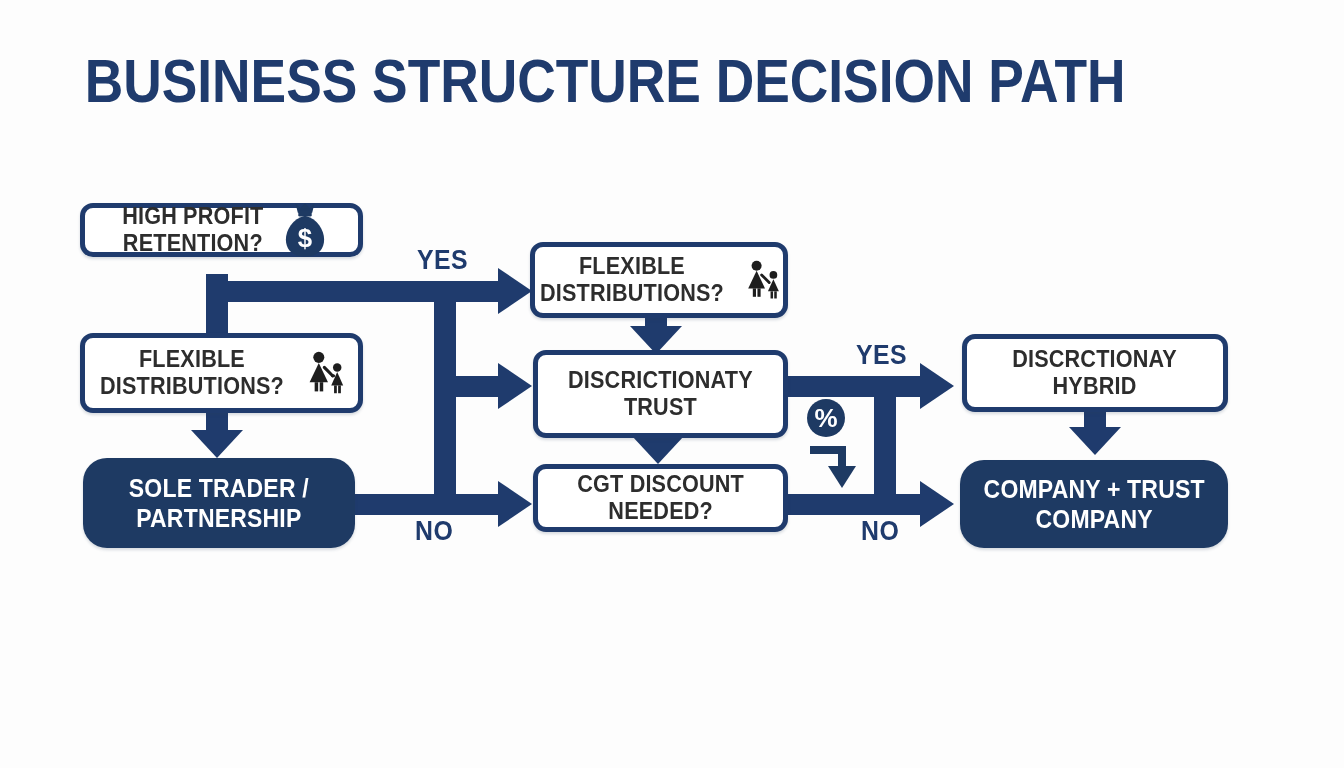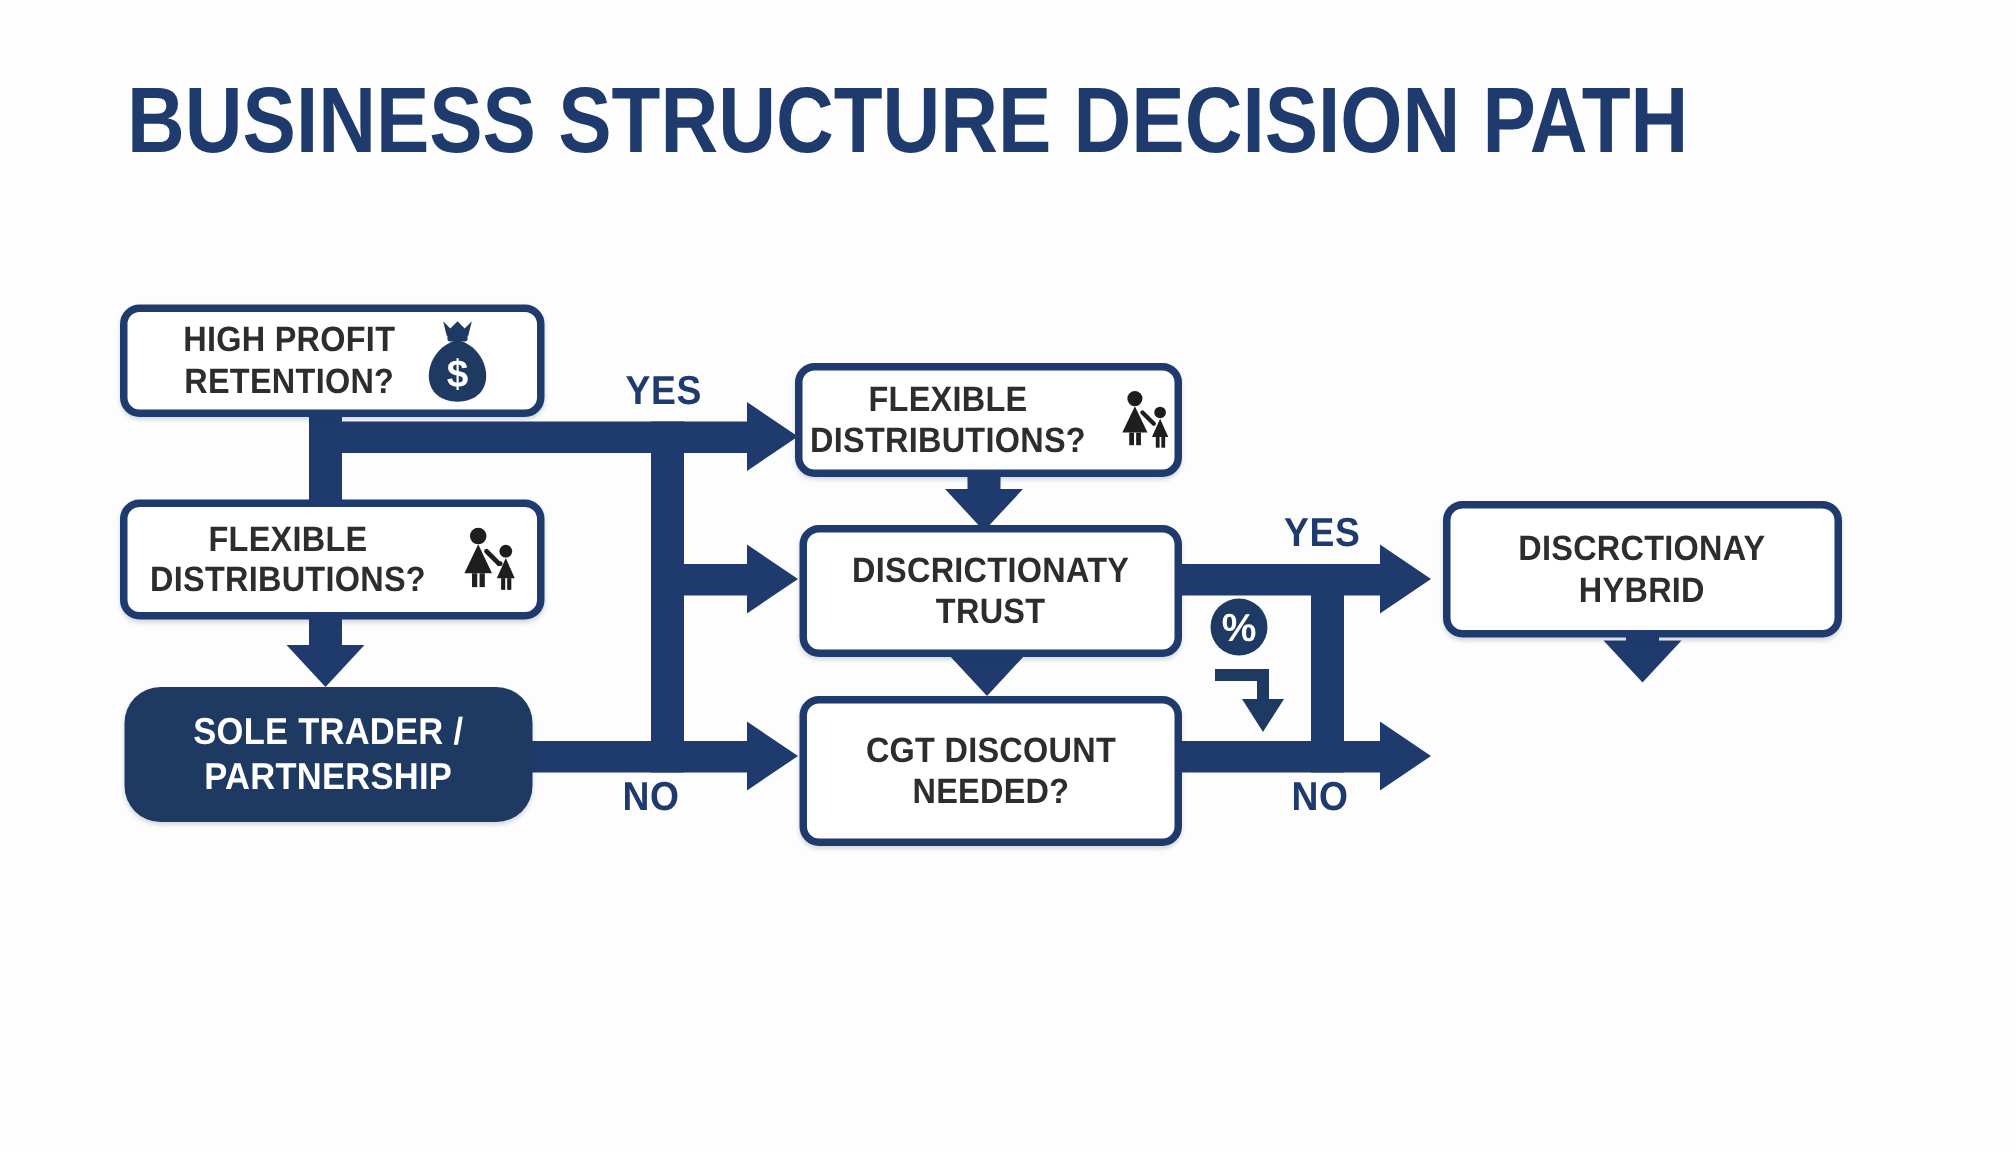--- a/index.html
+++ b/index.html
@@ -82,21 +82,21 @@
   <div class="lbl" style="left:856px;top:340px">YES</div>
   <div class="lbl" style="left:861px;top:516px">NO</div>
 
   <svg style="position:absolute;left:798px;top:394px" width="64" height="100" viewBox="0 0 64 100">
     <circle cx="28" cy="24" r="19" fill="#1e3a63"></circle>
     <text x="28" y="33" font-size="26" font-weight="bold" fill="#ffffff" text-anchor="middle">%</text>
     <path d="M12 56 h32 v16" stroke="#1e3a63" stroke-width="8" fill="none"></path>
     <polygon points="30,72 58,72 44,94" fill="#1e3a63"></polygon>
   </svg>
 
-  <div class="node white" style="left:80px;top:203px;width:283px;height:75px">
+  <div class="node white" style="left:80px;top:203px;width:283px;height:54px">
     <div class="txt">
       <span class="cond-sm"><span>HIGH PROFIT</span><br>
       <span>RETENTION?</span></span>
     </div>
     <svg class="icon" width="44" height="56" viewBox="0 0 46 58">
       <path d="M13 1 l5 5 5 -5 5 5 5 -5 -2.5 10 h-15 Z" fill="#1e3a63"></path>
       <rect x="16" y="9" width="14" height="6" rx="1.5" fill="#1e3a63"></rect>
       <path d="M23 14 C10 17 3 29 3 39 C3 51 12 57 23 57 C34 57 43 51 43 39 C43 29 36 17 23 14 Z" fill="#1e3a63"></path>
       <text x="23" y="47" font-size="27" font-weight="bold" fill="#ffffff" text-anchor="middle">$</text>
     </svg>
@@ -146,28 +146,34 @@
     </svg>
   </div>
 
   <div class="node white" style="left:533px;top:350px;width:255px;height:88px">
     <div class="txt">
       <span class="cond-sm"><span>DISCRICTIONATY</span><br>
       <span>TRUST</span></span>
     </div>
   </div>
 
-  <div class="node white" style="left:533px;top:464px;width:255px;height:100px">
+  <div class="node white" style="left:533px;top:464px;width:255px;height:68px">
     <div class="txt">
       <span class="cond-sm"><span>CGT DISCOUNT</span><br>
       <span>NEEDED?</span></span>
     </div>
   </div>
 
-  <div class="node white" style="left:962px;top:334px;width:266px;height:91px">
+  <div class="node white" style="left:962px;top:334px;width:266px;height:78px">
     <div class="txt">
       <span class="cond-sm"><span>DISCRCTIONAY</span><br>
       <span>HYBRID</span></span>
     </div>
   </div>
 
+  <div class="node dark" style="left:960px;top:460px;width:268px;height:88px">
+    <div class="txt">
+      <span class="cond-sm"><span>COMPANY + TRUST</span><br>
+      <span>COMPANY</span></span>
+    </div>
+  </div>
 
 </div>
 
 </body></html>

